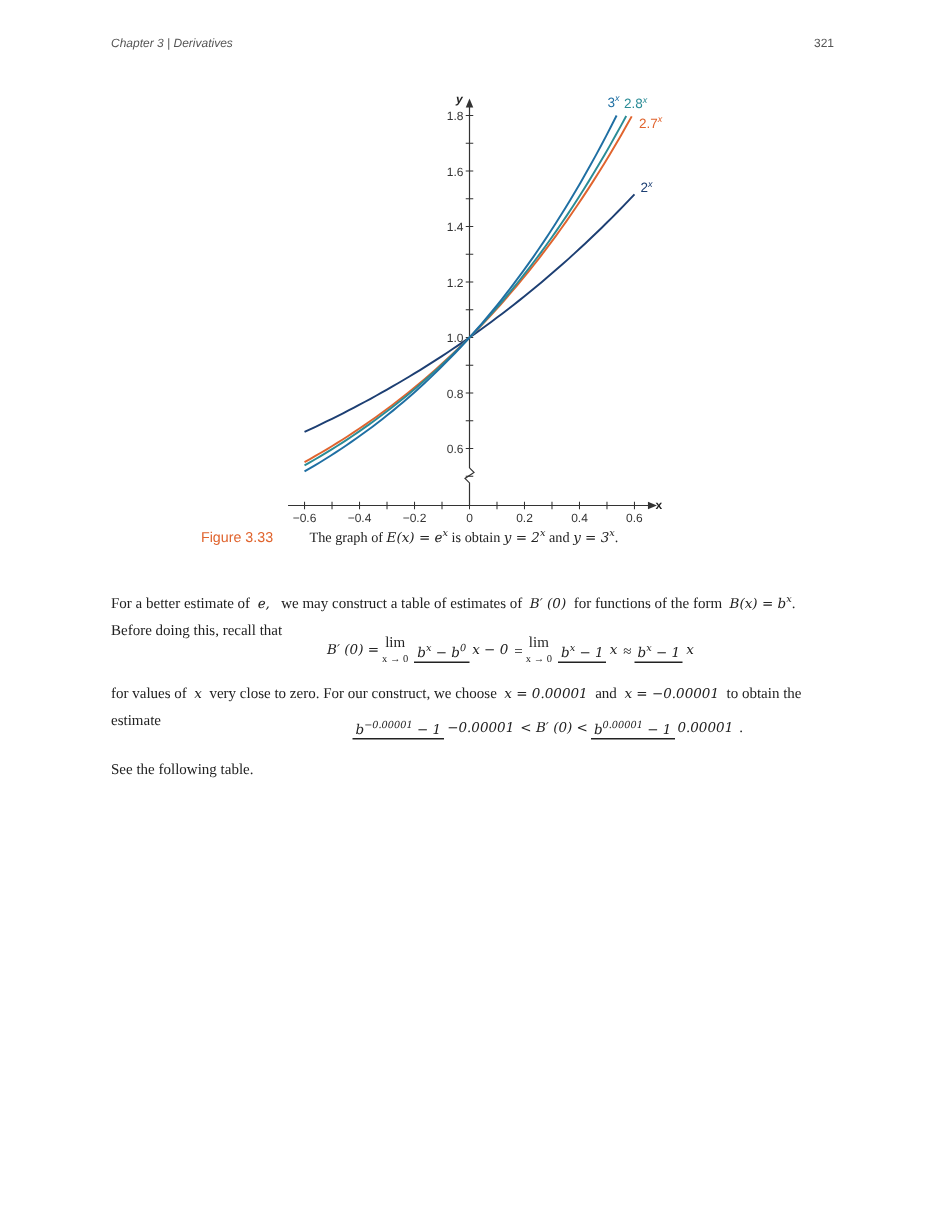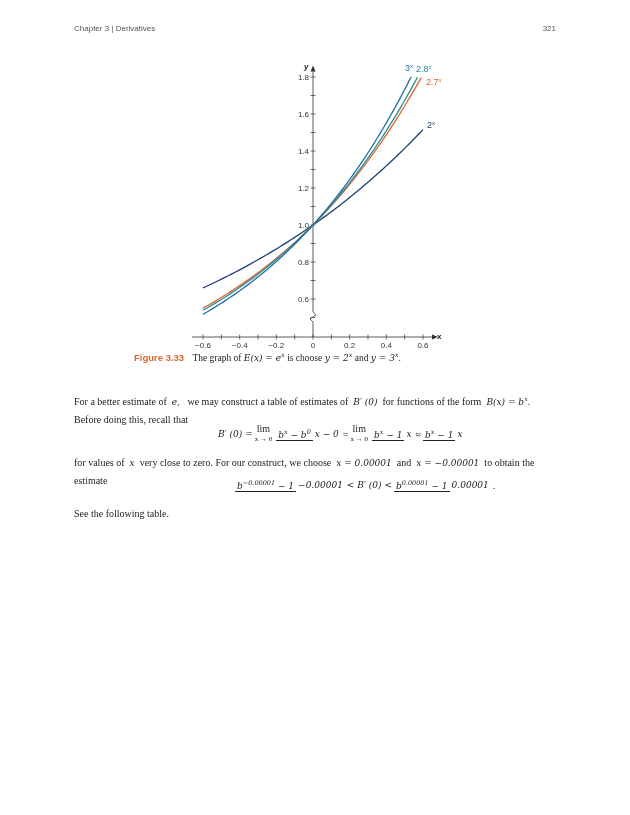--- a/index.html
+++ b/index.html
@@ -1,22 +1,22 @@
 <!DOCTYPE html>
 <html><head>
 <meta charset="utf-8">
 <style>
   html, body { margin: 0; padding: 0; background: #ffffff; }
   body { width: 630px; height: 815px; position: relative; overflow: hidden; font-family: "Liberation Serif", serif; color: #222; }
   .hdr { position: absolute; top: 24px; font-family: "Liberation Sans", sans-serif; font-size: 8px; color: #555; }
-  .hdr-left { left: 74px; }
+  .hdr-left { left: 74px; font-style: italic; }
   .hdr-right { right: 74px; }
   #chart { position: absolute; left: 0; top: 55px; }
   .caption { position: absolute; left: 134px; top: 351px; font-size: 9.5px; white-space: nowrap; }
-  .caption .fig { font-family: "Liberation Sans", sans-serif; color: #e0642e; font-weight: bold; margin-right: 6px; }
+  .caption .fig { font-family: "Liberation Sans", sans-serif; color: #e0642e; font-weight: normal; margin-right: 22px; }
   .m { font-style: italic; font-family: "DejaVu Serif", serif; font-size: 9px; }
   .para { position: absolute; left: 74px; width: 484px; font-size: 10px; line-height: 18px; }
   .eq { position: absolute; font-size: 10px; white-space: nowrap; display: flex; align-items: center; }
   .frac { display: inline-flex; flex-direction: row; align-items: center; margin: 0 2px; font-size: 9px; }
   .frac .num { border-bottom: 1px solid #222; padding: 0 2px; line-height: 10px; }
   .frac .den { padding: 0 2px; line-height: 10px; }
   .lim { display: inline-flex; flex-direction: column; align-items: center; margin: 0 2px; line-height: 10px; justify-content: space-between; }
   .lim .sub { font-size: 7px; }
   sup { font-size: 6.5px; }
   svg text { font-family: "Liberation Sans", sans-serif; }
@@ -89,21 +89,21 @@
       <text x="426" y="30" font-size="9" fill="#e0642e">2.7<tspan font-size="6" dy="-3.5" font-style="italic">x</tspan></text>
       <text x="416" y="17" font-size="9" fill="#2b8c96">2.8<tspan font-size="6" dy="-3.5" font-style="italic">x</tspan></text>
       <text x="405" y="16" font-size="9" fill="#1f6fa3">3<tspan font-size="6" dy="-3.5" font-style="italic">x</tspan></text>
     </g>
 </svg>
 
 <div class="caption">
   <span class="fig">Figure 3.33</span>
   <span>The graph of</span>
   <span class="m"><span>E(x) = e</span><sup>x</sup></span>
-  <span>is choose</span>
+  <span>is obtain</span>
   <span class="m"><span>y = 2</span><sup>x</sup></span>
   <span>and</span>
   <span class="m"><span>y = 3</span><sup>x</sup></span><span>.</span>
 </div>
 
 <div class="para" style="top:390px;">
   <span>For a better estimate of</span>&nbsp; <span class="m">e,</span> &nbsp; <span>we may construct a table of estimates of</span>&nbsp; <span class="m">B′ (0)</span>&nbsp; <span>for functions of the form</span>&nbsp; <span class="m"><span>B(x) = b</span><sup>x</sup></span><span>. Before doing this, recall that</span>
 </div>
 
 <div class="eq" style="left:218px; top:424px;">

